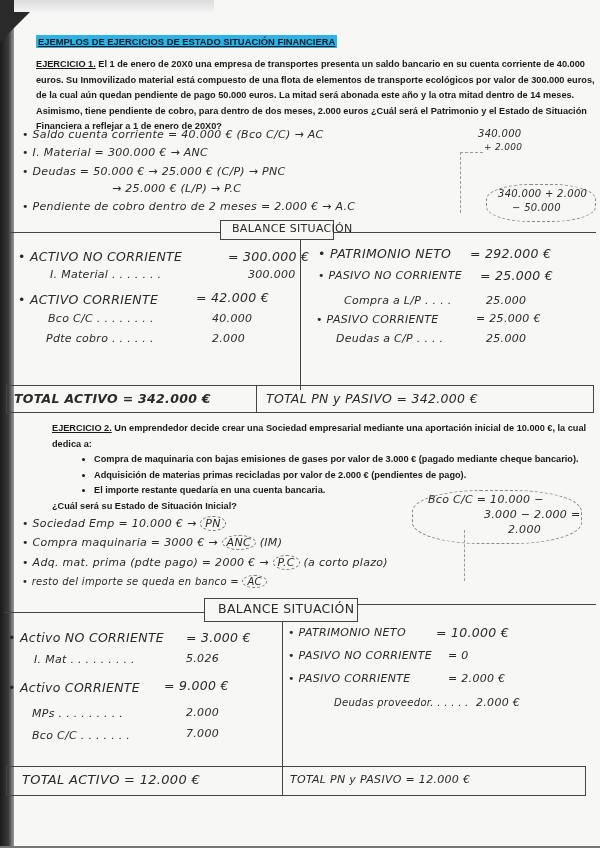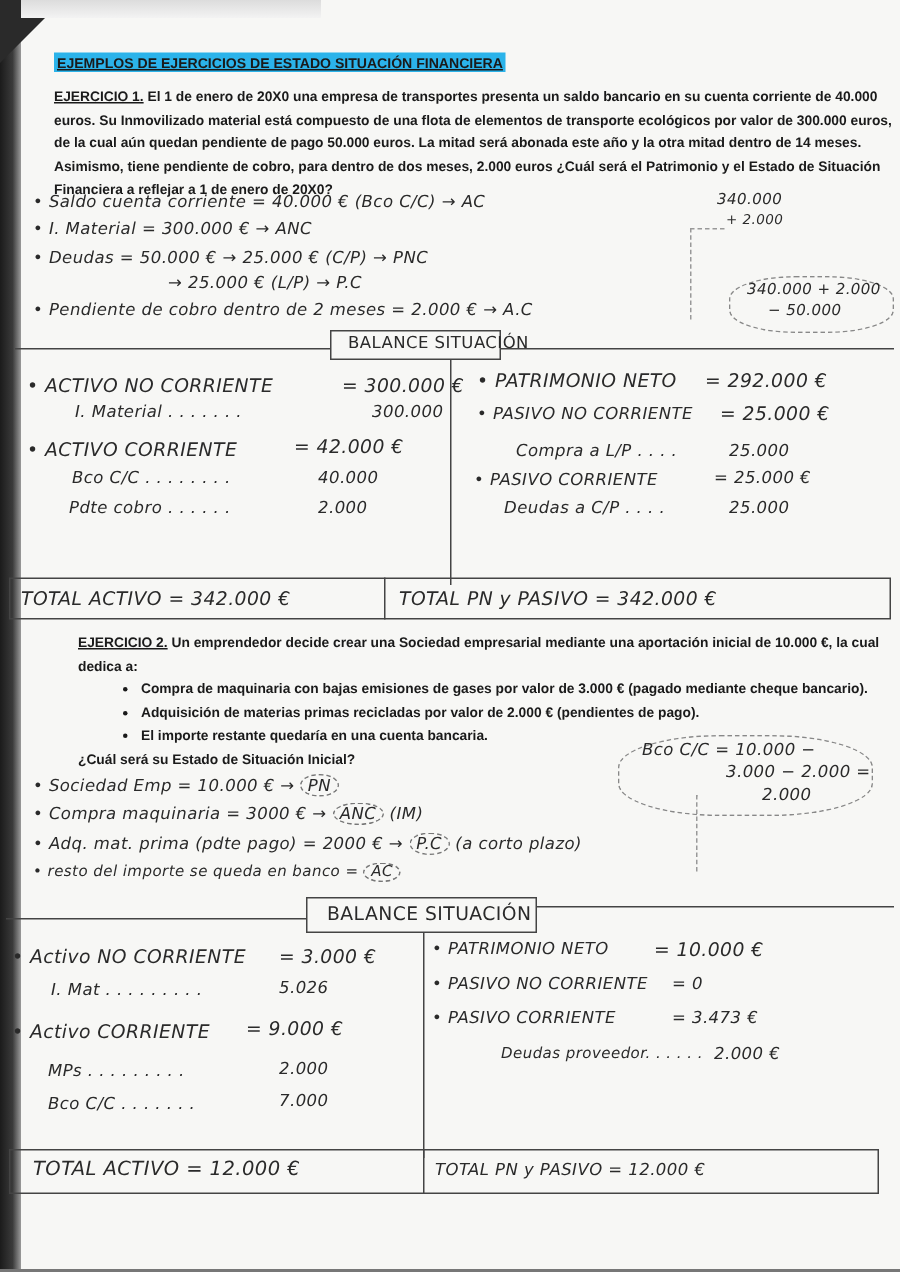--- a/index.html
+++ b/index.html
@@ -77,21 +77,21 @@
 <div class="hand h12" style="left:480px;top:268px;">= 25.000 €</div>
 <div class="hand h11" style="left:344px;top:294px;">Compra a L/P . . . .</div>
 <div class="hand h11" style="left:486px;top:294px;">25.000</div>
 <div class="hand h11" style="left:316px;top:313px;">• PASIVO CORRIENTE</div>
 <div class="hand h11" style="left:476px;top:312px;">= 25.000 €</div>
 <div class="hand h11" style="left:336px;top:332px;">Deudas a C/P . . . .</div>
 <div class="hand h11" style="left:486px;top:332px;">25.000</div>
 
 <div class="box" style="left:6px;top:385px;width:586px;height:26px;"></div>
 <div class="line" style="left:256px;top:385px;width:1.3px;height:28px;"></div>
-<div class="hand h12" style="left:14px;top:391px;">TOTAL ACTIVO = 342.000 €</div>
+<div class="hand h12" style="left:14px;top:391px;font-weight:bold;">TOTAL ACTIVO = 342.000 €</div>
 <div class="hand h12" style="left:266px;top:391px;">TOTAL PN y PASIVO = 342.000 €</div>
 
 <div class="printed ej2">
   <span class="ej-label">EJERCICIO 2.</span>
   <span>Un emprendedor decide crear una Sociedad empresarial mediante una aportación inicial de 10.000 €, la cual dedica a:</span>
   <ul>
     <li>Compra de maquinaria con bajas emisiones de gases por valor de 3.000 € (pagado mediante cheque bancario).</li>
     <li>Adquisición de materias primas recicladas por valor de 2.000 € (pendientes de pago).</li>
     <li>El importe restante quedaría en una cuenta bancaria.</li>
   </ul>
@@ -138,21 +138,21 @@
 <div class="hand h11" style="left:32px;top:707px;">MPs . . . . . . . . .</div>
 <div class="hand h11" style="left:186px;top:706px;">2.000</div>
 <div class="hand h11" style="left:32px;top:729px;">Bco C/C . . . . . . .</div>
 <div class="hand h11" style="left:186px;top:727px;">7.000</div>
 
 <div class="hand h11" style="left:288px;top:626px;">• PATRIMONIO NETO</div>
 <div class="hand h12" style="left:436px;top:625px;">= 10.000 €</div>
 <div class="hand h11" style="left:288px;top:649px;">• PASIVO NO CORRIENTE</div>
 <div class="hand h11" style="left:448px;top:649px;">= 0</div>
 <div class="hand h11" style="left:288px;top:672px;">• PASIVO CORRIENTE</div>
-<div class="hand h11" style="left:448px;top:672px;">= 3.473 €</div>
+<div class="hand h11" style="left:448px;top:672px;">= 2.000 €</div>
 <div class="hand h10" style="left:300px;top:697px;margin-left:34px;">Deudas proveedor. . . . . .</div>
 <div class="hand h11" style="left:476px;top:696px;">2.000 €</div>
 
 <div class="box" style="left:6px;top:766px;width:578px;height:28px;"></div>
 <div class="line" style="left:282px;top:766px;width:1.3px;height:30px;"></div>
 <div class="hand h12" style="left:22px;top:772px;font-size:13px;">TOTAL ACTIVO = 12.000 €</div>
 <div class="hand h11" style="left:290px;top:773px;">TOTAL PN y PASIVO = 12.000 €</div>
 
 <div class="line" style="left:0;top:846px;width:600px;height:1.5px;background:#777;"></div>
 

